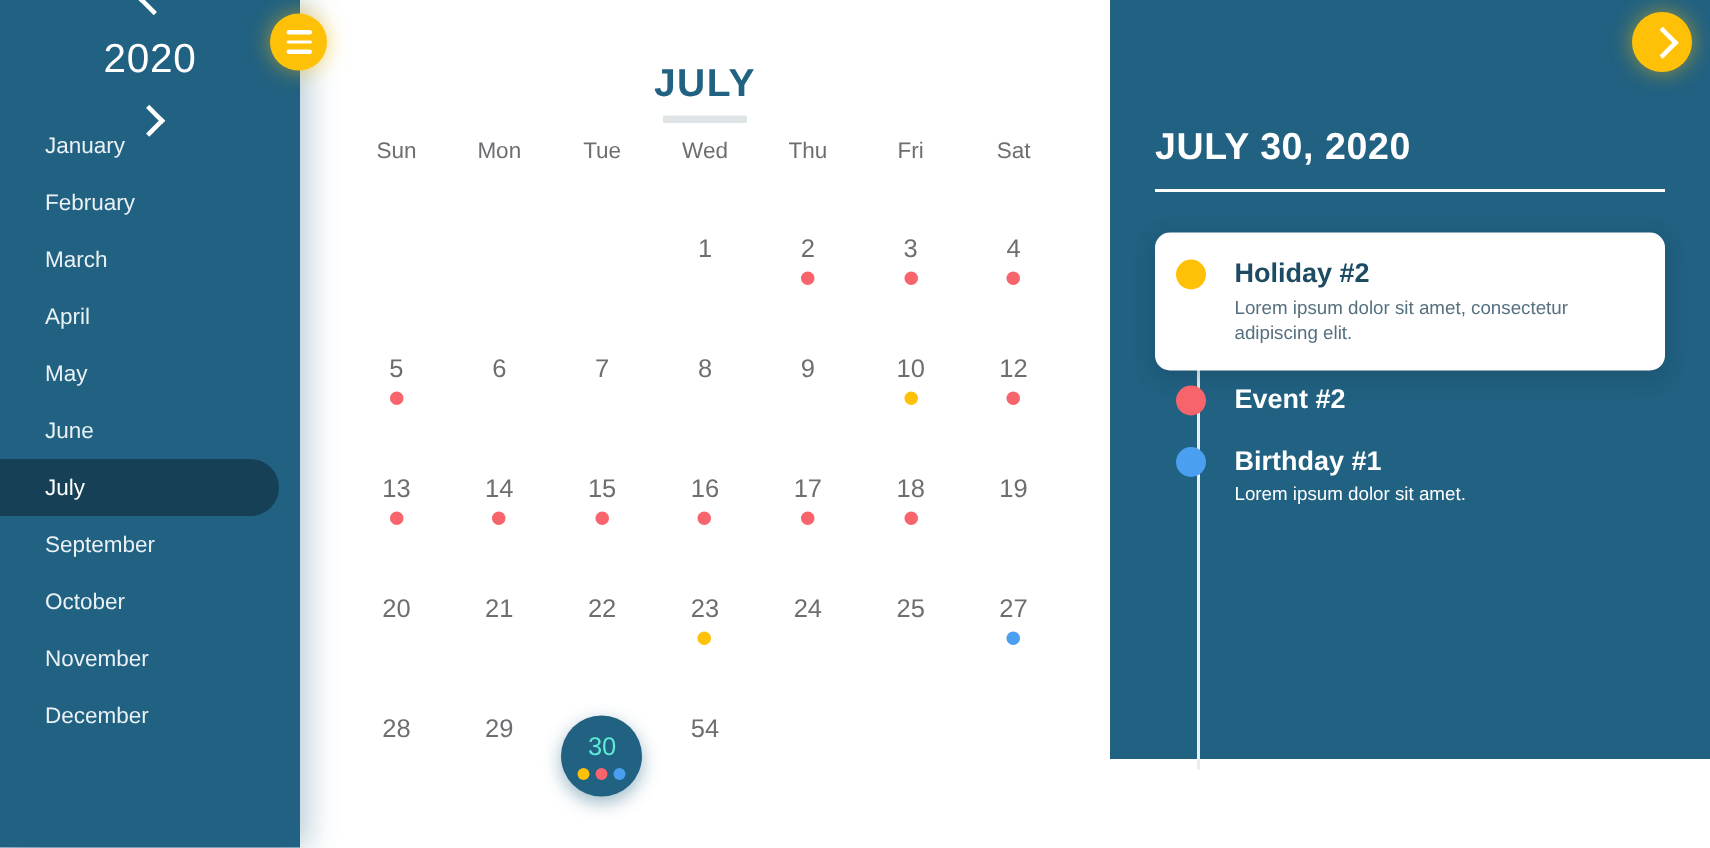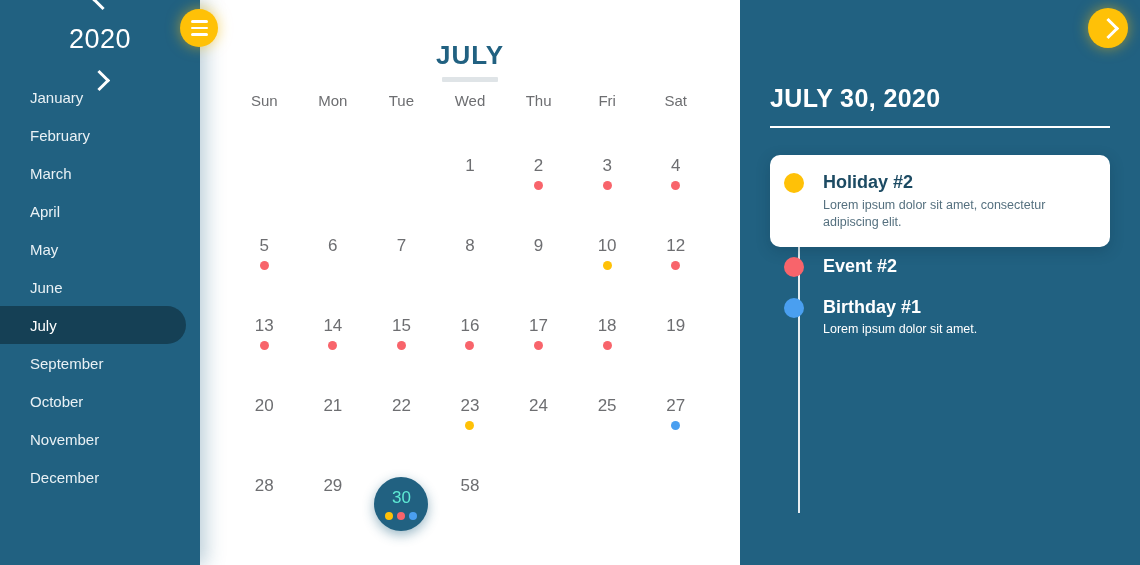--- a/index.html
+++ b/index.html
@@ -210,21 +210,21 @@
     margin-top: 8px;
   }
   .sel-circle .daynum { color: #5eead4; font-size: 17px; }
   .sel-circle .dots { margin-top: 3px; gap: 4px; }
 
   
   .detail {
     position: absolute;
     left: 740px; top: 0;
     width: 400px;
-    height: 565px;
+    height: 506px;
     background: #216181;
   }
   .next-btn {
     position: absolute;
     right: 12px; top: 8px;
     width: 40px; height: 40px;
     border-radius: 50%;
     background: #FFC107;
     box-shadow: 0 0 14px rgba(255, 193, 7, 0.55);
     cursor: pointer;
@@ -530,21 +530,21 @@
           <div class="sel-circle">
             <div class="daynum">30</div>
             <div class="dots">
               <span class="dot small" style="background: rgb(255, 193, 7);"></span>
               <span class="dot small" style="background: rgb(248, 100, 107);"></span>
               <span class="dot small" style="background: rgb(74, 159, 240);"></span>
             </div>
           </div>
         </div>
         <div class="cell">
-          <div class="daynum">58</div>
+          <div class="daynum">54</div>
           <div class="dots"></div>
         </div>
       </div>
   </div>
 
   <div class="detail">
     <div class="next-btn"></div>
     <div class="detail-date">JULY 30, 2020</div>
     <div class="detail-rule"></div>
 

